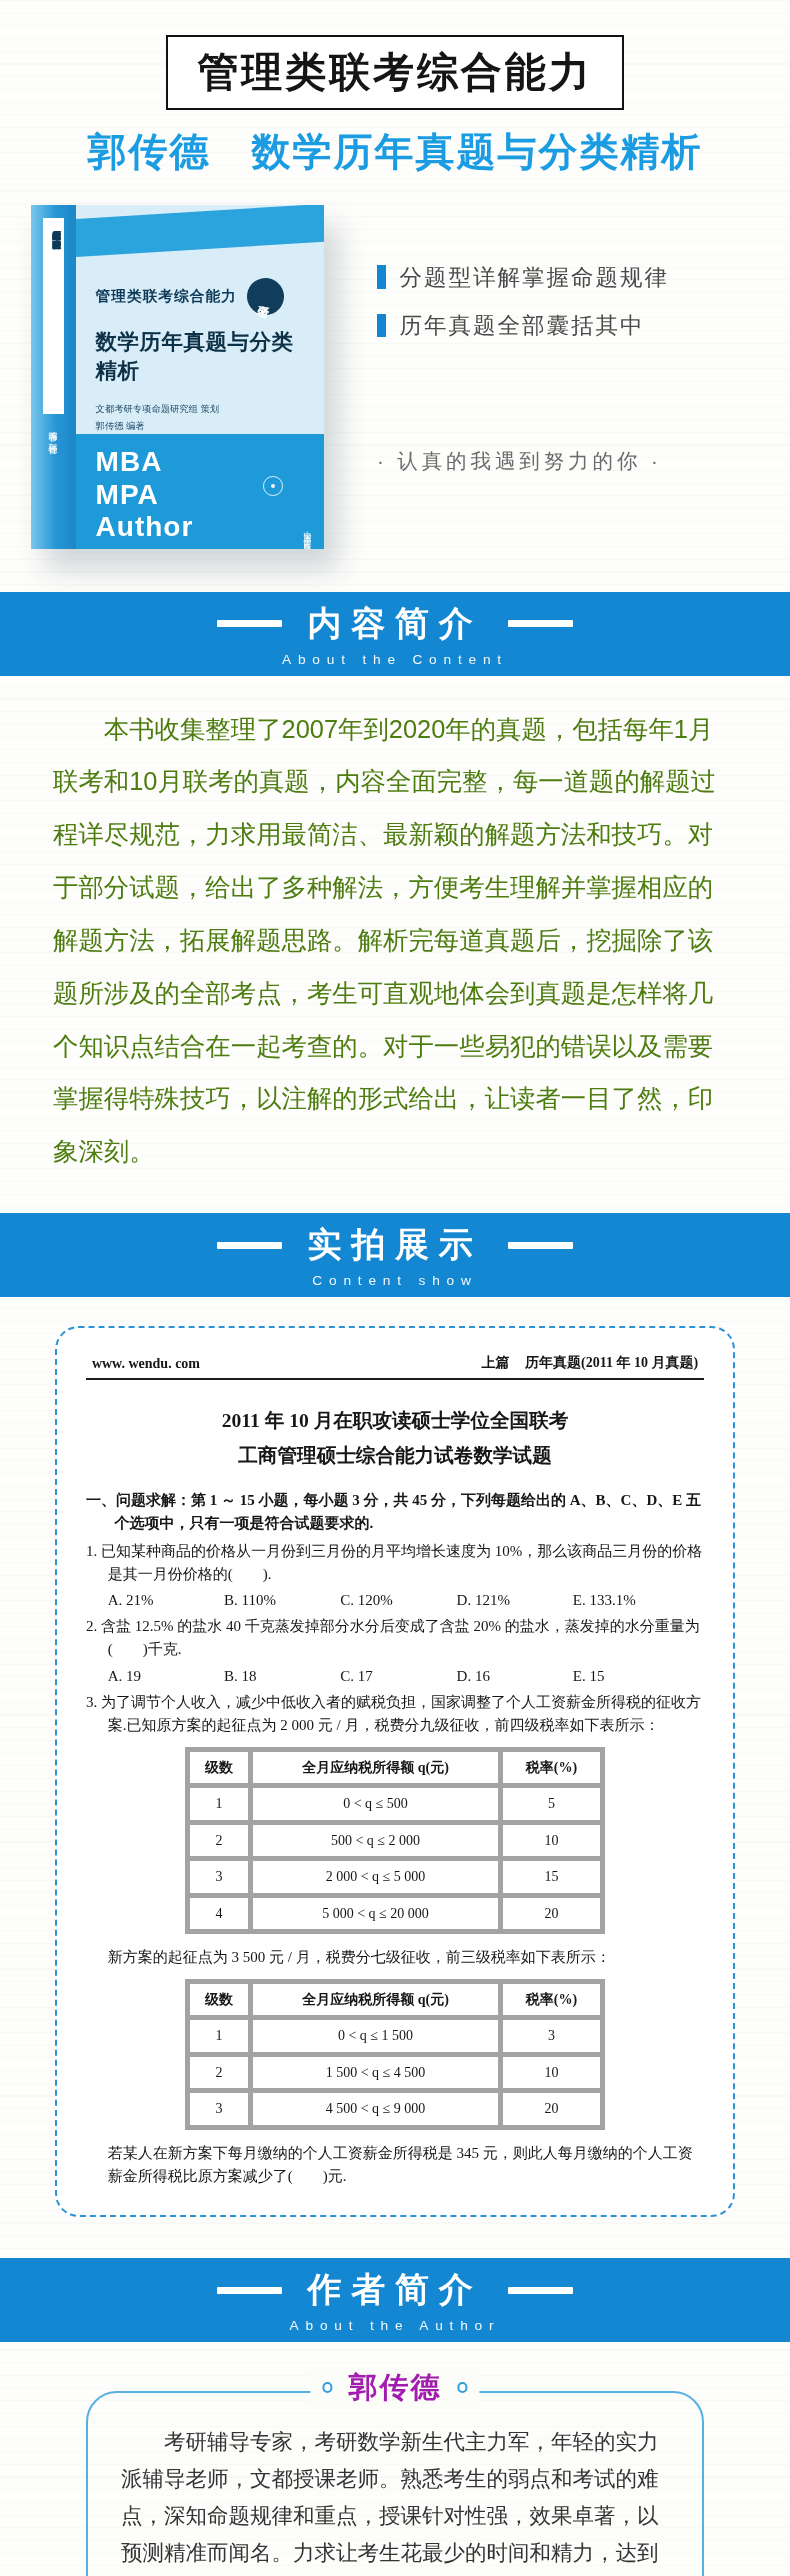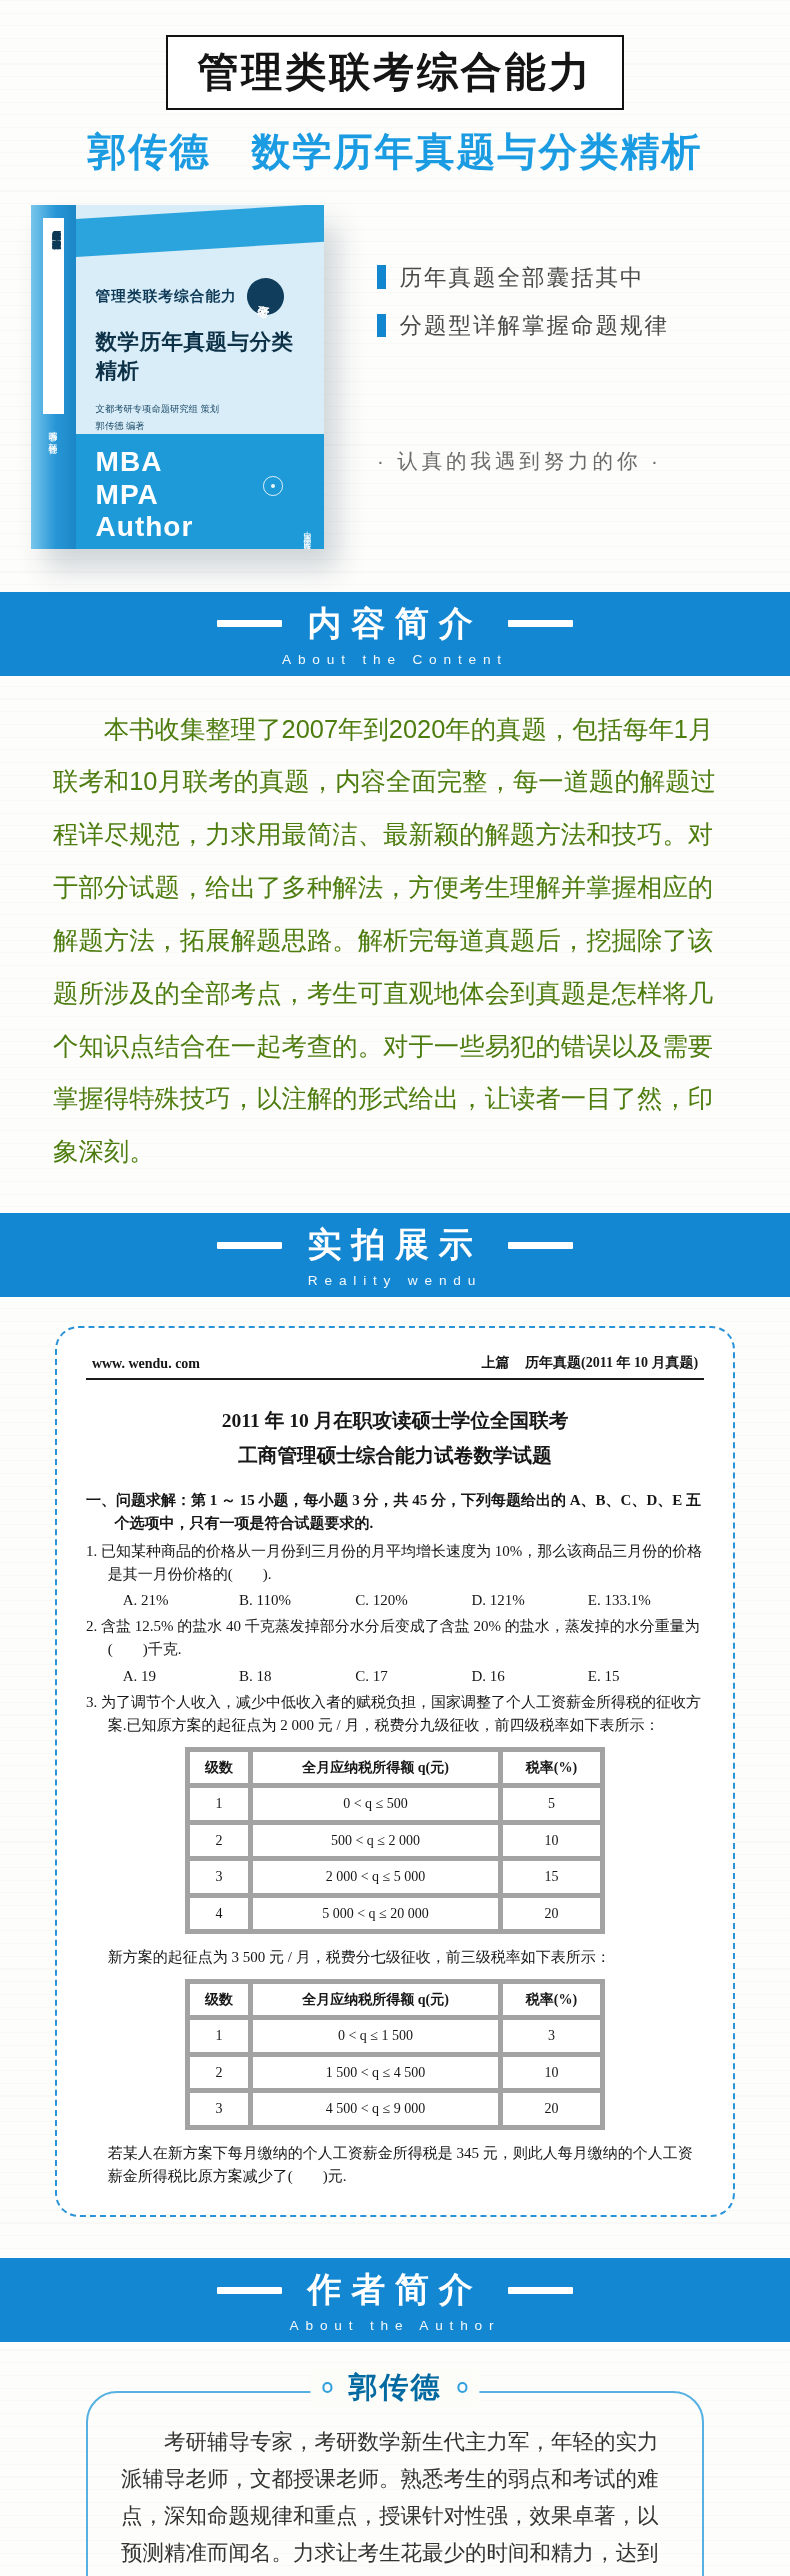--- a/index.html
+++ b/index.html
@@ -109,21 +109,21 @@
     display:flex; justify-content:space-between; align-items:flex-end;
     font-size:14px; font-weight:bold; padding:2px 5.9px 5.9px;
     border-bottom:2.4px solid #1c1c1c;
   }
   .paper-header-right { display:flex; align-items:center; gap:15.6px; }
   .paper-title { text-align:center; margin-top:23.5px; font-size:19.6px; font-weight:bold; line-height:1.8; }
   .paper-body { margin-top:15.6px; font-size:15px; line-height:1.55; }
   .intro { font-weight:bold; padding-left:1.9em; text-indent:-1.9em; margin-bottom:3.9px; }
   .q { padding-left:1.45em; text-indent:-1.45em; margin-top:2.9px; }
   .q-cont { padding-left:1.45em; margin-top:2.9px; }
-  .opts { display:flex; padding-left:1.45em; margin:2.9px 0;justify-content:flex-end; }
+  .opts { display:flex; padding-left:1.45em; margin:2.9px 0; }
   .opt { width:19.5%; }
   .tax-table { border-collapse:collapse; margin:9.8px auto 11.7px; font-size:14px; border:2px solid #222; }
   .tax-table th, .tax-table td {
     border:5px solid #a3a3a3; padding:4.9px 11.7px; text-align:center; font-weight:normal;
   }
   .tax-table th { font-weight:bold; }
   .col-level { width:63px; } .col-amount { width:250px; } .col-rate { width:102px; }
 
   
   .author-section { padding:49px 86px 45px; }
@@ -134,21 +134,21 @@
   }
   .bio-box p { font-size:21.5px; line-height:1.72; color:#333; text-indent:2em; }
   .author-name-chip {
     position:absolute; top:-23.5px; left:50%; transform:translateX(-50%);
     display:flex; align-items:center; background:#fcfcf9; padding:0 11.7px;
   }
   .name-dot {
     width:10.8px; height:10.8px; border:2.4px solid #2f9fdd; border-radius:50%;
     background:#fff; flex-shrink:0;
   }
-  .author-name { font-size:29px; font-weight:900; color:#0369a1; margin:0 15.6px; letter-spacing:2px; }
+  .author-name { font-size:29px; font-weight:900; color:#a21caf; margin:0 15.6px; letter-spacing:2px; }
 </style>
 </head>
 <body>
 
 <div class="page">
 
   <header class="hero">
     <div class="banner-box">管理类联考综合能力</div>
     <h1 class="main-title">郭传德　数学历年真题与分类精析</h1>
 
@@ -178,25 +178,25 @@
             <div class="degree">Author</div>
             <div class="emblem"></div>
             <div class="pub-vert">中国原子能出版社</div>
           </div>
         </div>
       </div>
 
       <div class="hero-right">
         <div class="point">
           <span class="point-bar"></span>
-          <span class="point-text">历年真题全部囊括其中</span>
+          <span class="point-text">分题型详解掌握命题规律</span>
         </div>
         <div class="point">
           <span class="point-bar"></span>
-          <span class="point-text">分题型详解掌握命题规律</span>
+          <span class="point-text">历年真题全部囊括其中</span>
         </div>
         <div class="slogan">· 认真的我遇到努力的你 ·</div>
       </div>
     </div>
   </header>
 
   <section class="band">
     <div class="band-row">
       <span class="dash"></span>
       <span class="band-title">内容简介</span>
@@ -208,21 +208,21 @@
   <section class="content-text">
     <p>本书收集整理了2007年到2020年的真题，包括每年1月联考和10月联考的真题，内容全面完整，每一道题的解题过程详尽规范，力求用最简洁、最新颖的解题方法和技巧。对于部分试题，给出了多种解法，方便考生理解并掌握相应的解题方法，拓展解题思路。解析完每道真题后，挖掘除了该题所涉及的全部考点，考生可直观地体会到真题是怎样将几个知识点结合在一起考查的。对于一些易犯的错误以及需要掌握得特殊技巧，以注解的形式给出，让读者一目了然，印象深刻。</p>
   </section>
 
   <section class="band">
     <div class="band-row">
       <span class="dash"></span>
       <span class="band-title">实拍展示</span>
       <span class="dash"></span>
     </div>
-    <div class="band-sub">Reality wendu</div>
+    <div class="band-sub">Content show</div>
   </section>
 
   <section class="photo-section">
     <div class="photo-card">
       <div class="paper">
         <div class="paper-header">
           <span>www. wendu. com</span>
           <span class="paper-header-right">
             <span>上篇</span>
             <span>历年真题(2011 年 10 月真题)</span>

